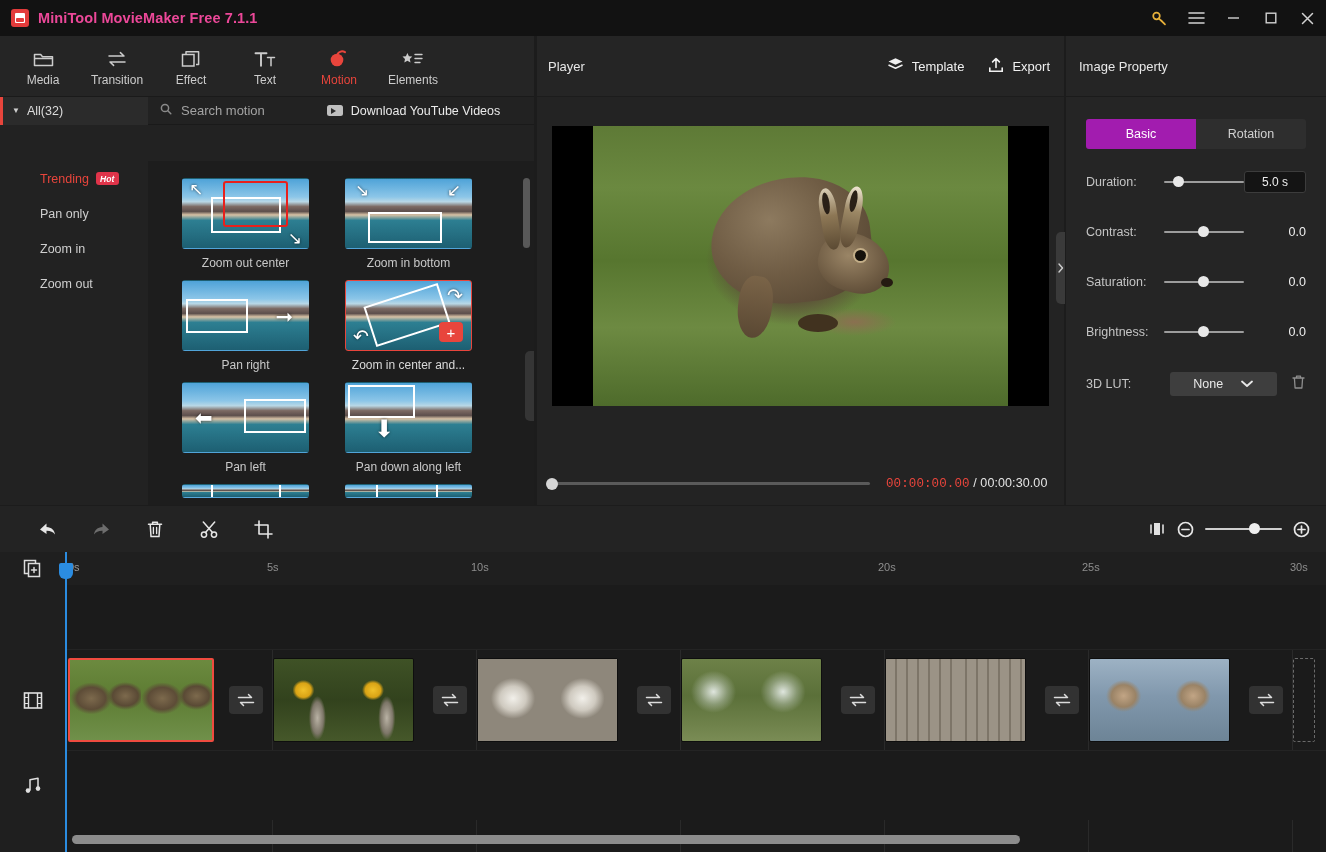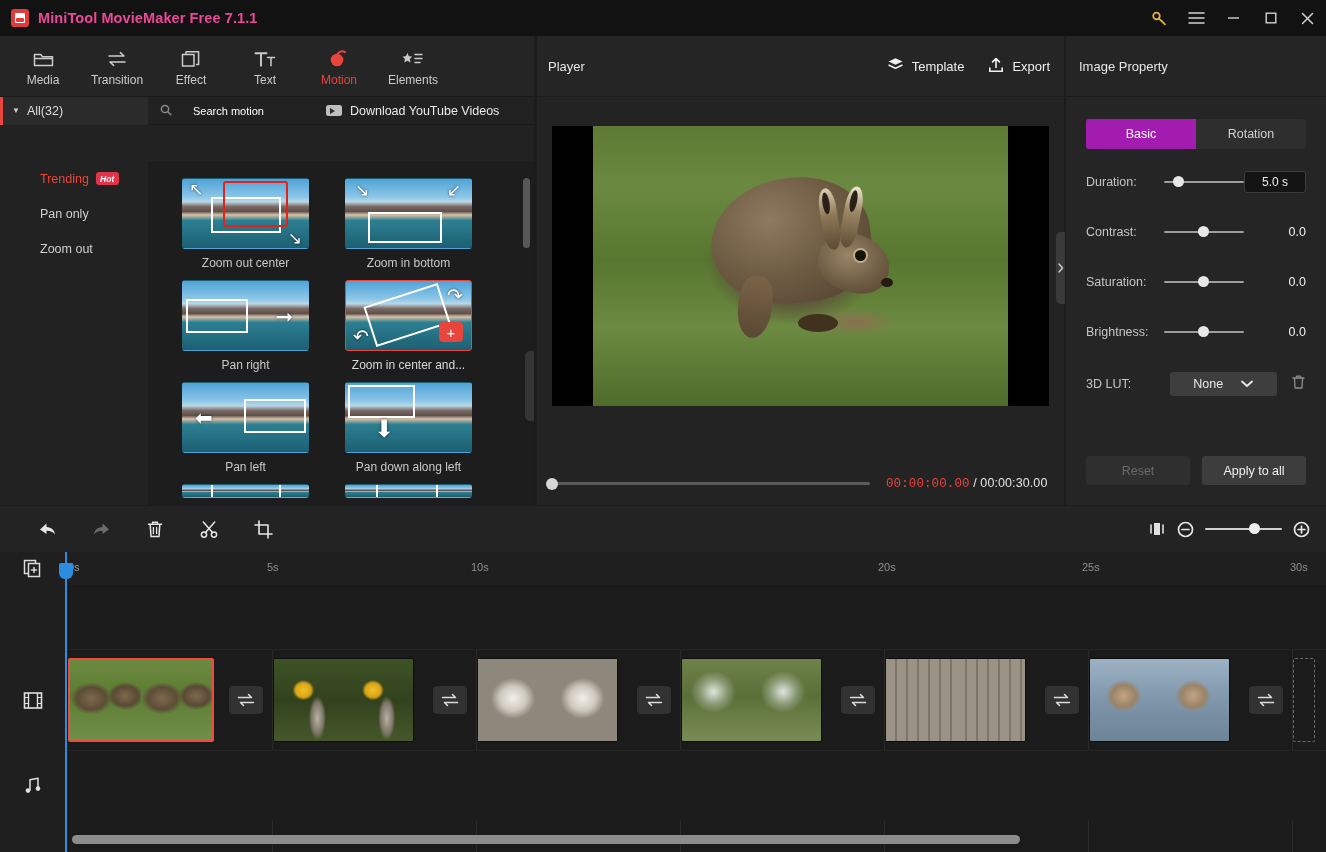--- a/index.html
+++ b/index.html
@@ -58,22 +58,22 @@
     height:28px; display:flex; align-items:center; background:#222222;
     border-bottom:1px solid #1a1a1a;
   }
   .allsel {
     width:148px; height:28px; display:flex; align-items:center; gap:7px;
     padding-left:9px; font-size:12.5px; color:#dcdcdc;
     background:#2b2b2b; border-left:3px solid #e8453c;
   }
   .caret { font-size:8px; color:#cfcfcf; }
   .searchbox {
-    display:flex; align-items:center; gap:21px; margin-left:12px;
-    font-size:11px; color:#ffffff;
+    display:flex; align-items:center; gap:9px; margin-left:12px;
+    font-size:13px; color:#a3a3a3;
   }
   .ytdl {
     display:flex; align-items:center; gap:8px; margin-left:62px;
     font-size:12.5px; color:#eaeaea; cursor:pointer;
   }
   .yt-ic {
     width:16px; height:11px; background:#bfbfbf; border-radius:2.5px;
     position:relative; flex:none;
   }
   .yt-ic:after{
@@ -473,20 +473,23 @@
 
     <div class="cats">
       <div class="cat active">
         <span>Trending</span>
         <span class="hot">Hot</span>
       </div>
       <div class="cat">
         <span>Pan only</span>
       </div>
       <div class="cat">
+        <span>Zoom in</span>
+      </div>
+      <div class="cat">
         <span>Zoom out</span>
       </div>
     </div>
 
     <div class="gridwrap">
       <div class="grid">
 
         <div class="mcell">
           <div class="thumb">
             <div class="frm" style="left:28px;top:18px;width:70px;height:36px;"></div>
@@ -712,24 +715,20 @@
           </span>
         </div>
         <div class="trash-b">
           <svg width="15" height="16" viewBox="0 0 15 16">
               <path d="M2 4h11M5.5 4V2.2h4V4M3.4 4l.7 10h6.8l.7-10" stroke="currentColor" stroke-width="1.3" fill="none" stroke-linecap="round" stroke-linejoin="round"></path>
             </svg>
         </div>
       </div>
     </div>
 
-    <div class="btnrow">
-      <div class="pbtn ghost">Reset</div>
-      <div class="pbtn solid">Apply to all</div>
-    </div>
   </div>
 
   <div class="tlbar">
     <div class="tlb">
       <svg width="21" height="18" viewBox="0 0 21 18">
           <path d="M3 9.5L9.5 3.5v3.4c5 .3 8 3 8.5 7.6-2-2.8-4.7-3.9-8.5-3.8v3.2z" fill="currentColor"></path>
         </svg>
     </div>
     <div class="tlb dim">
       <svg width="21" height="18" viewBox="0 0 21 18">

